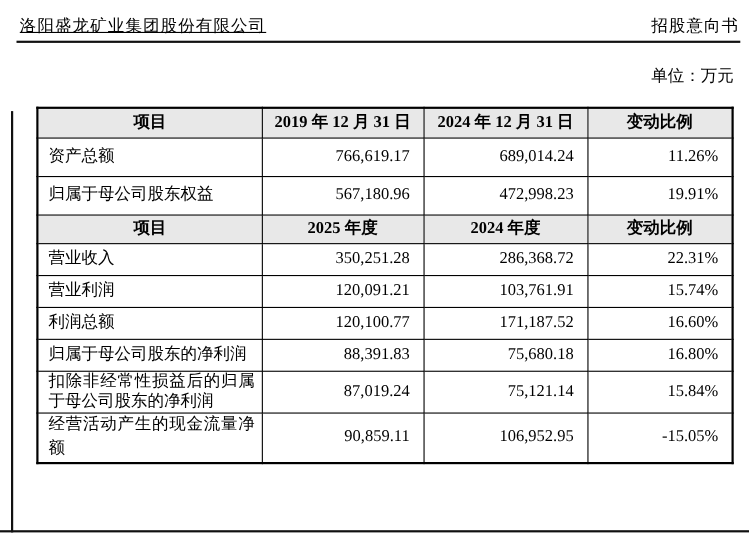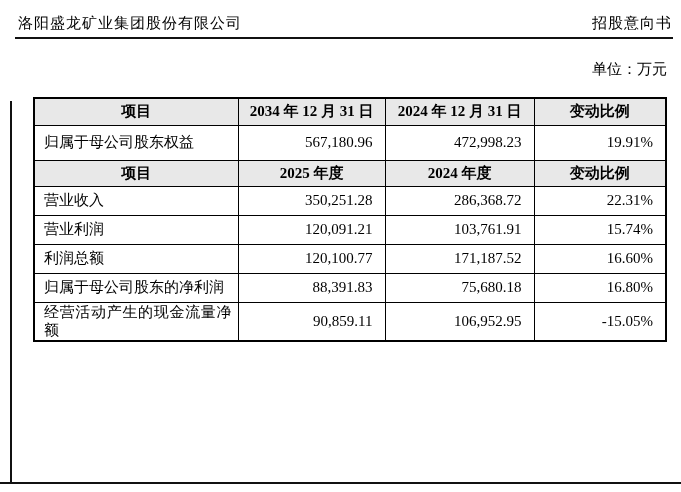--- a/index.html
+++ b/index.html
@@ -5,21 +5,21 @@
   html, body { margin: 0; padding: 0; background: #ffffff; }
   body {
     width: 681px; height: 492px;
     position: relative;
     font-family: "Liberation Serif", "DejaVu Serif", serif;
     color: #000;
     overflow: hidden;
   }
   .company-name {
     position: absolute; left: 18px; top: 14px;
-    font-size: 15px; letter-spacing: 1px; white-space: nowrap;
+    font-size: 15px; letter-spacing: 1px; white-space: nowrap; text-decoration: underline;
   }
   .doc-type {
     position: absolute; right: 9px; top: 14px;
     font-size: 15px; letter-spacing: 1px; white-space: nowrap;
   }
   .header-rule {
     position: absolute; left: 15px; top: 37px;
     width: 658px; height: 2px; background: #111;
   }
   .unit-label {
@@ -79,23 +79,29 @@
 <table class="fin">
   <colgroup>
     <col style="width:204px">
     <col style="width:147px">
     <col style="width:149px">
     <col style="width:132px">
   </colgroup>
   <tbody data-section="0">
       <tr>
         <th class="label">项目</th>
-        <th class="num">2034 年 12 月 31 日</th>
+        <th class="num">2019 年 12 月 31 日</th>
         <th class="num">2024 年 12 月 31 日</th>
         <th class="num">变动比例</th>
+      </tr>
+      <tr>
+        <td class="label">资产总额</td>
+        <td class="num">766,619.17</td>
+        <td class="num">689,014.24</td>
+        <td class="num">11.26%</td>
       </tr>
       <tr>
         <td class="label">归属于母公司股东权益</td>
         <td class="num">567,180.96</td>
         <td class="num">472,998.23</td>
         <td class="num">19.91%</td>
       </tr>
     </tbody>
   <tbody data-section="1">
       <tr>
@@ -122,20 +128,26 @@
         <td class="num">171,187.52</td>
         <td class="num">16.60%</td>
       </tr>
       <tr>
         <td class="label">归属于母公司股东的净利润</td>
         <td class="num">88,391.83</td>
         <td class="num">75,680.18</td>
         <td class="num">16.80%</td>
       </tr>
       <tr>
+        <td class="label">扣除非经常性损益后的归属于母公司股东的净利润</td>
+        <td class="num">87,019.24</td>
+        <td class="num">75,121.14</td>
+        <td class="num">15.84%</td>
+      </tr>
+      <tr>
         <td class="label">经营活动产生的现金流量净额</td>
         <td class="num">90,859.11</td>
         <td class="num">106,952.95</td>
         <td class="num">-15.05%</td>
       </tr>
     </tbody>
 </table>
 
 <div class="frame-line-left"></div>
 <div class="frame-line-bottom"></div>

